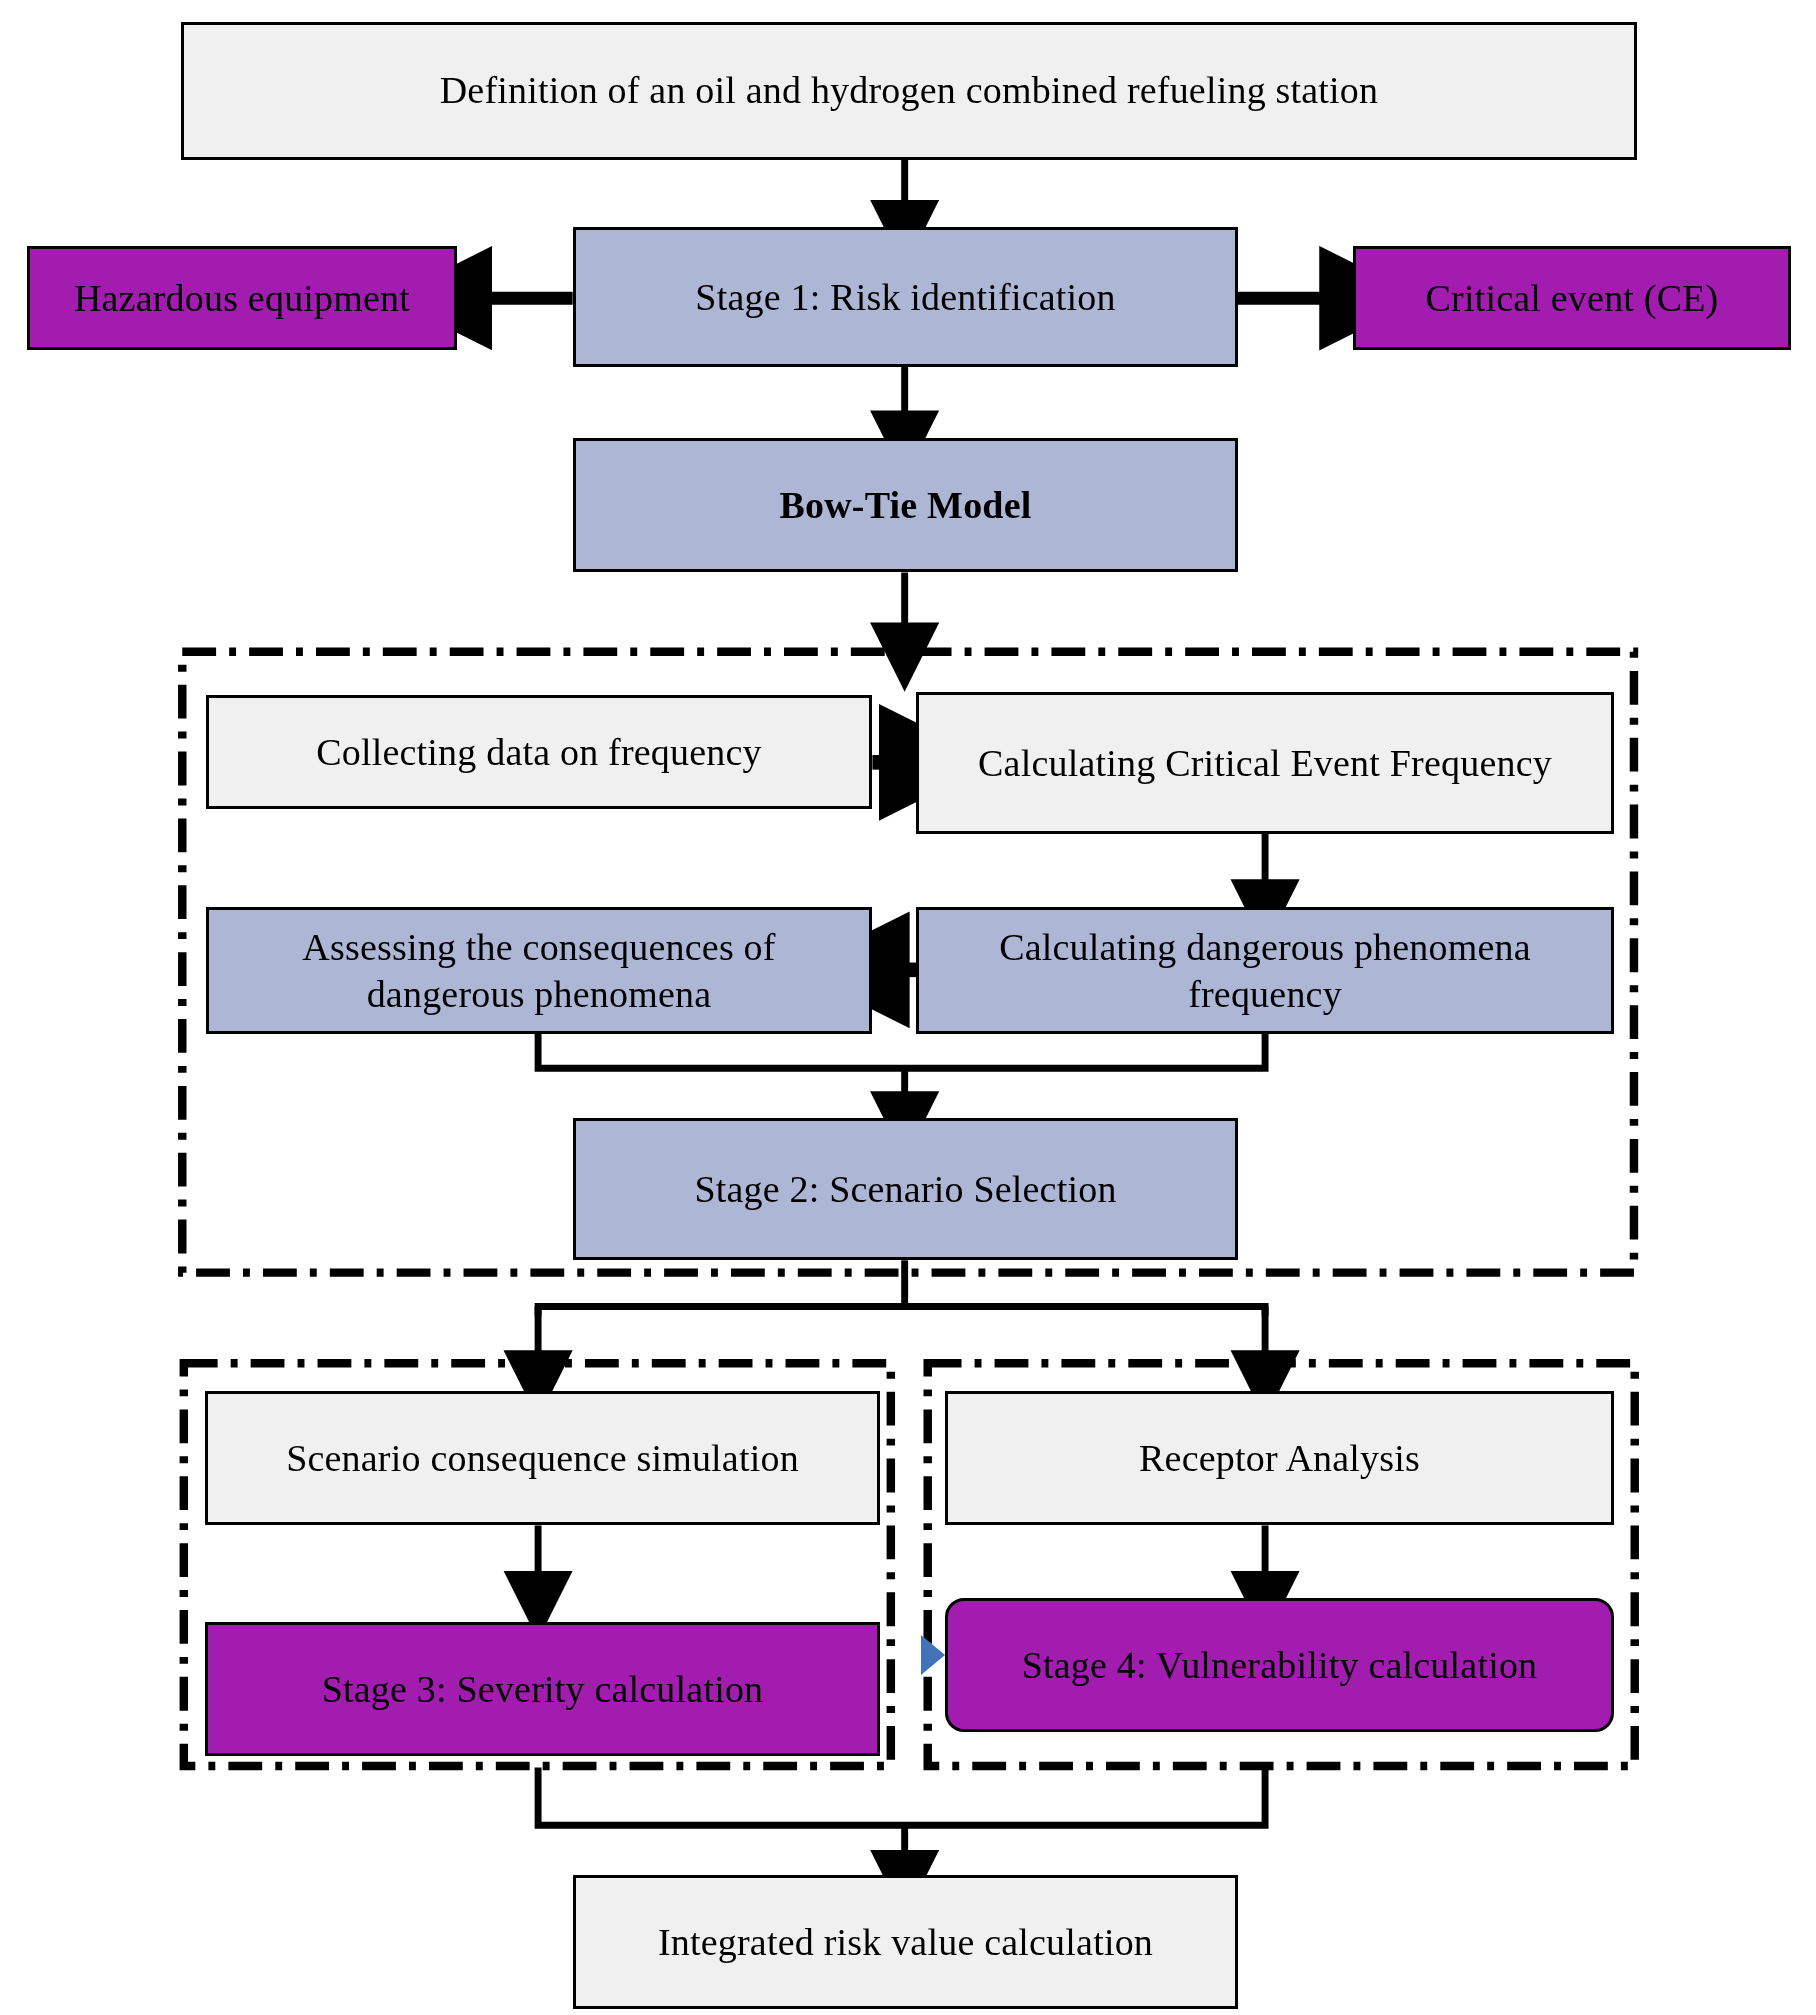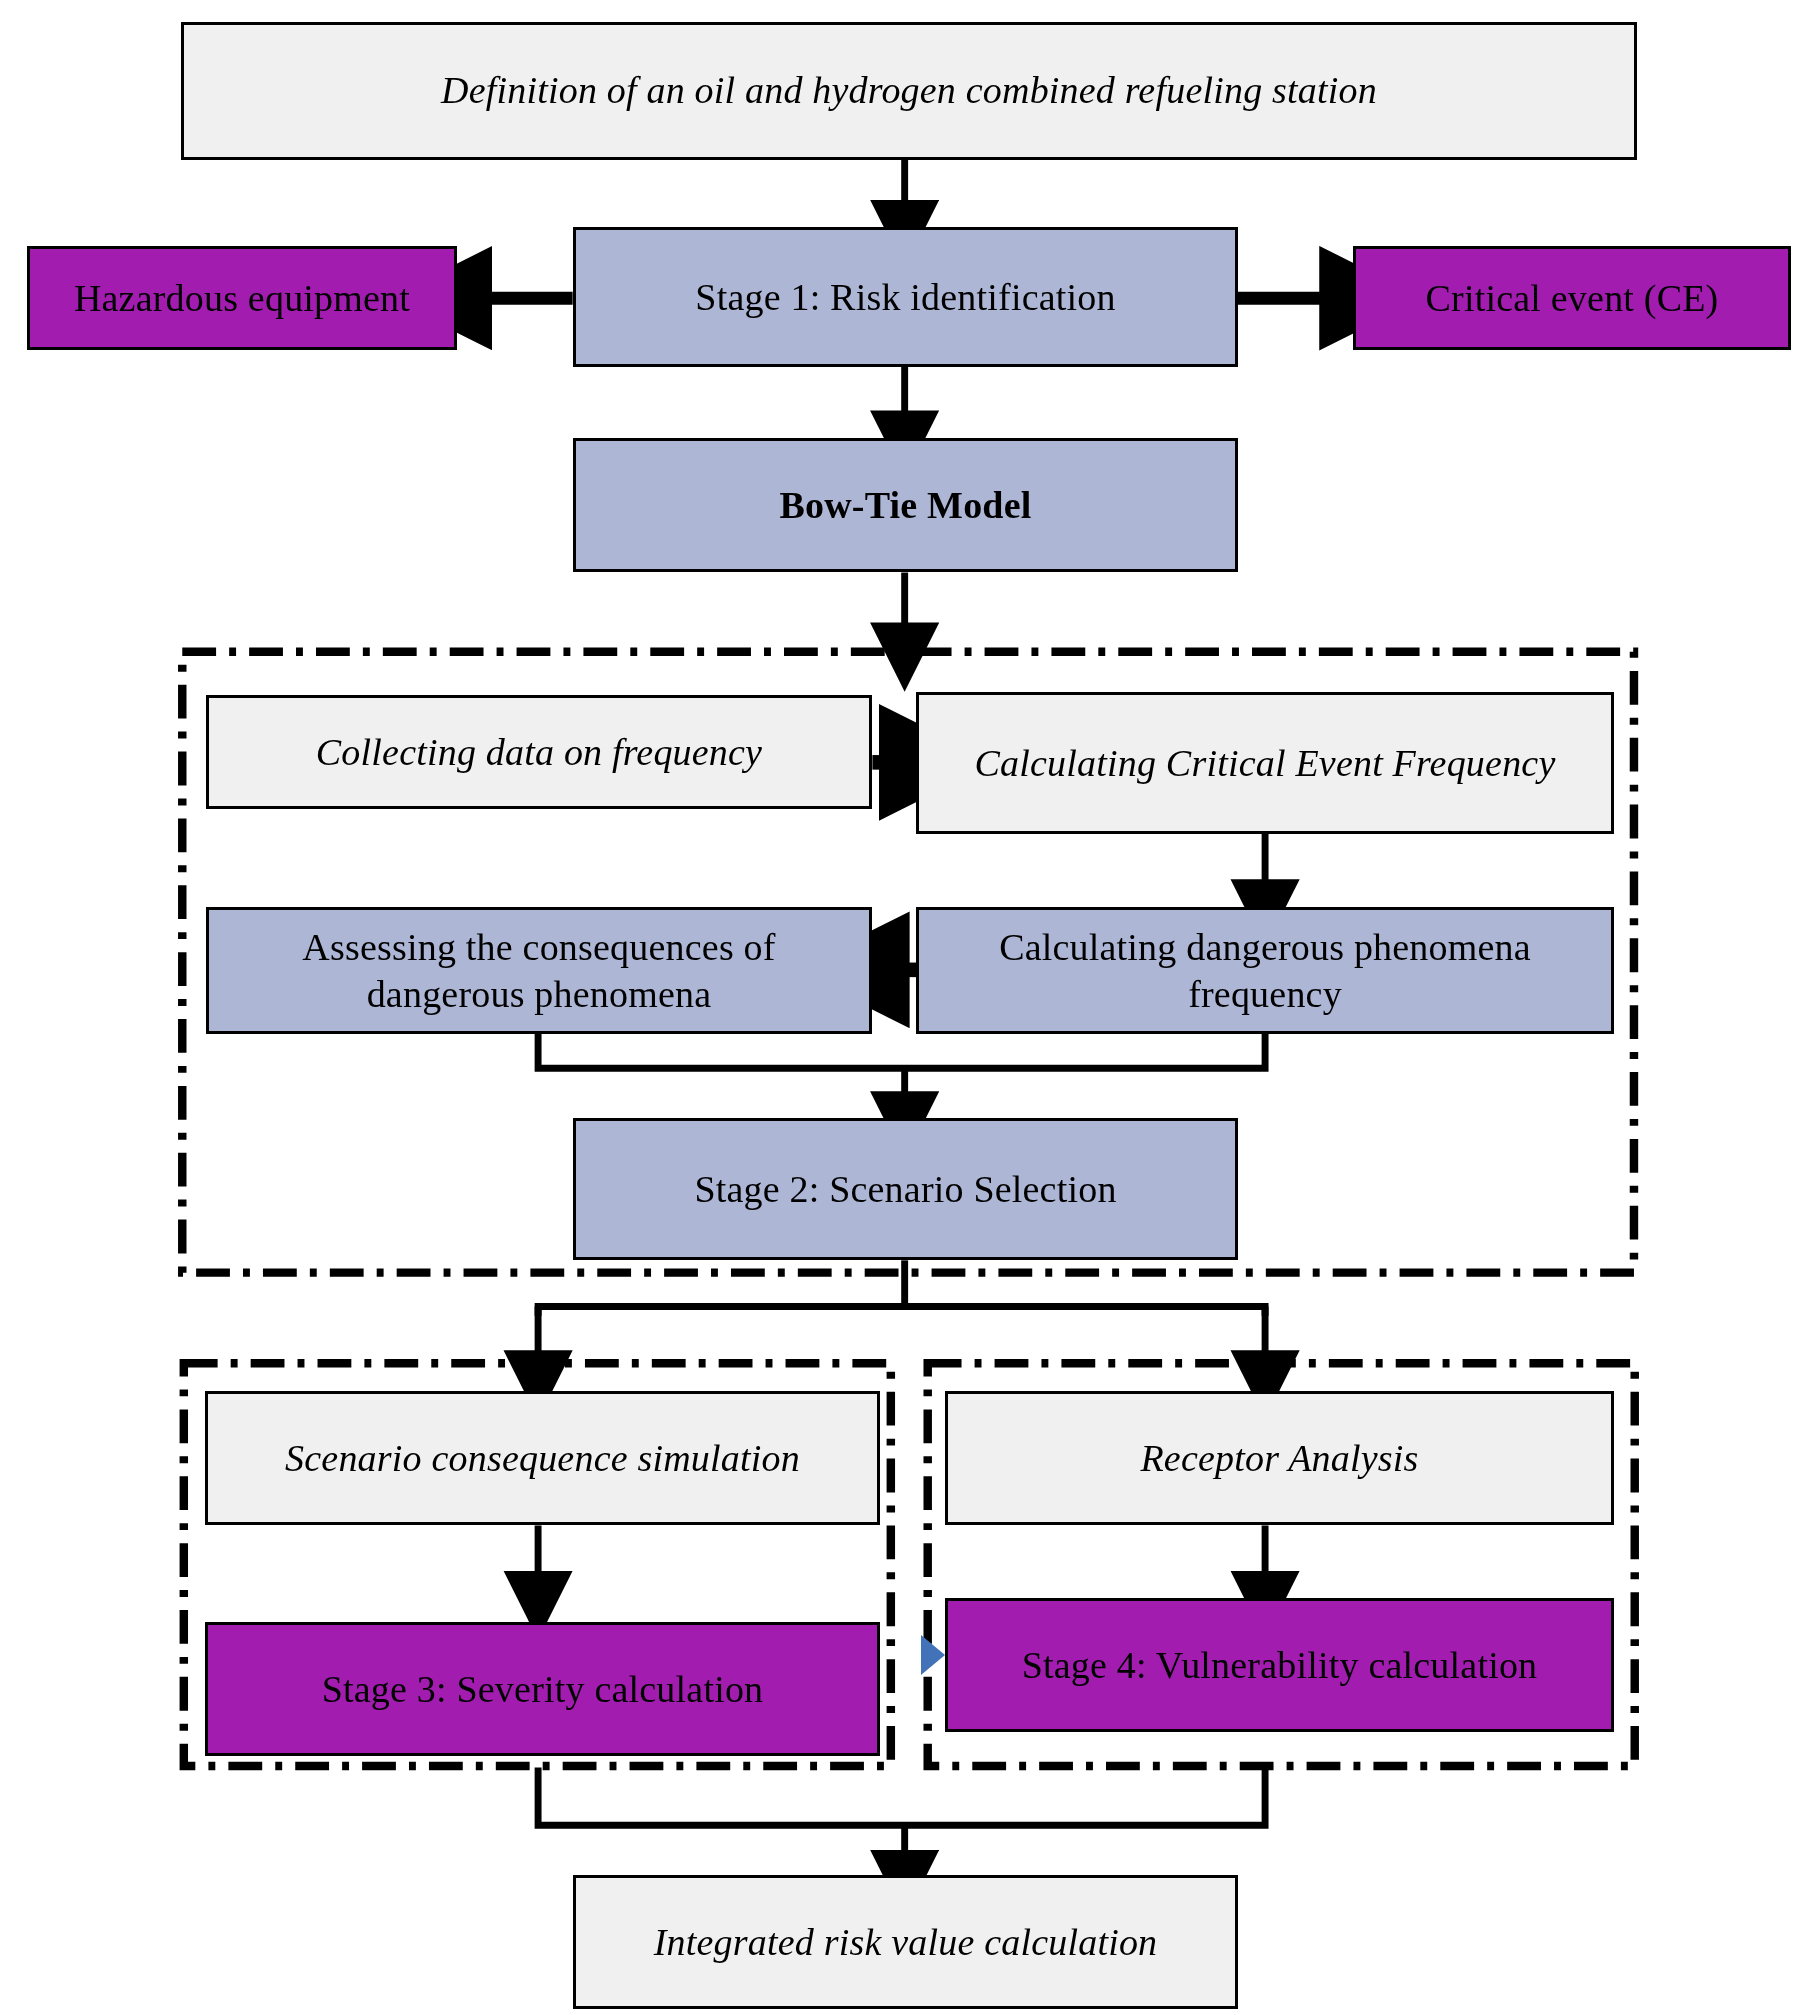--- a/index.html
+++ b/index.html
@@ -23,21 +23,21 @@
     display: flex;
     align-items: center;
     justify-content: center;
     text-align: center;
     color: #000000;
     font-size: 38px;
     line-height: 1.22;
     padding: 3.1px 10.8px;
     letter-spacing: 0.2px;
   }
-  .node.grey  { background: #f0f0f0; font-style: italic; }
+  .node.grey  { background: #f0f0f0; }
   .node.blue  { background: #adb6d4; }
   .node.red   { background: #a21caf; }
   .conn {
     position: absolute;
     left: 0;
     top: 0;
     width: 1817px;
     height: 2015px;
     pointer-events: none;
   }
@@ -144,21 +144,21 @@
   </div>
 
   <div class="node grey" style="left:945px; top:1391px; width:669px; height:134px;">
     <span>Receptor Analysis</span>
   </div>
 
   <div class="node red" style="left:205px; top:1598px; width:675px; height:134px;margin-top:24px;">
     <span>Stage 3:  Severity calculation</span>
   </div>
 
-  <div class="node red" style="left:945px; top:1598px; width:669px; height:134px;">
+  <div class="node red" style="left:945px; top:1598px; width:669px; height:134px;border-radius:19px;">
     <span>Stage 4:  Vulnerability calculation</span>
   </div>
 
   <div class="node grey" style="left:573px; top:1875px; width:665px; height:134px;">
     <span>Integrated risk value calculation</span>
   </div>
 
   <div class="cursor-tri" style="left:921px; top:1635px;
               border-top:20px solid transparent;
               border-bottom:20px solid transparent;

